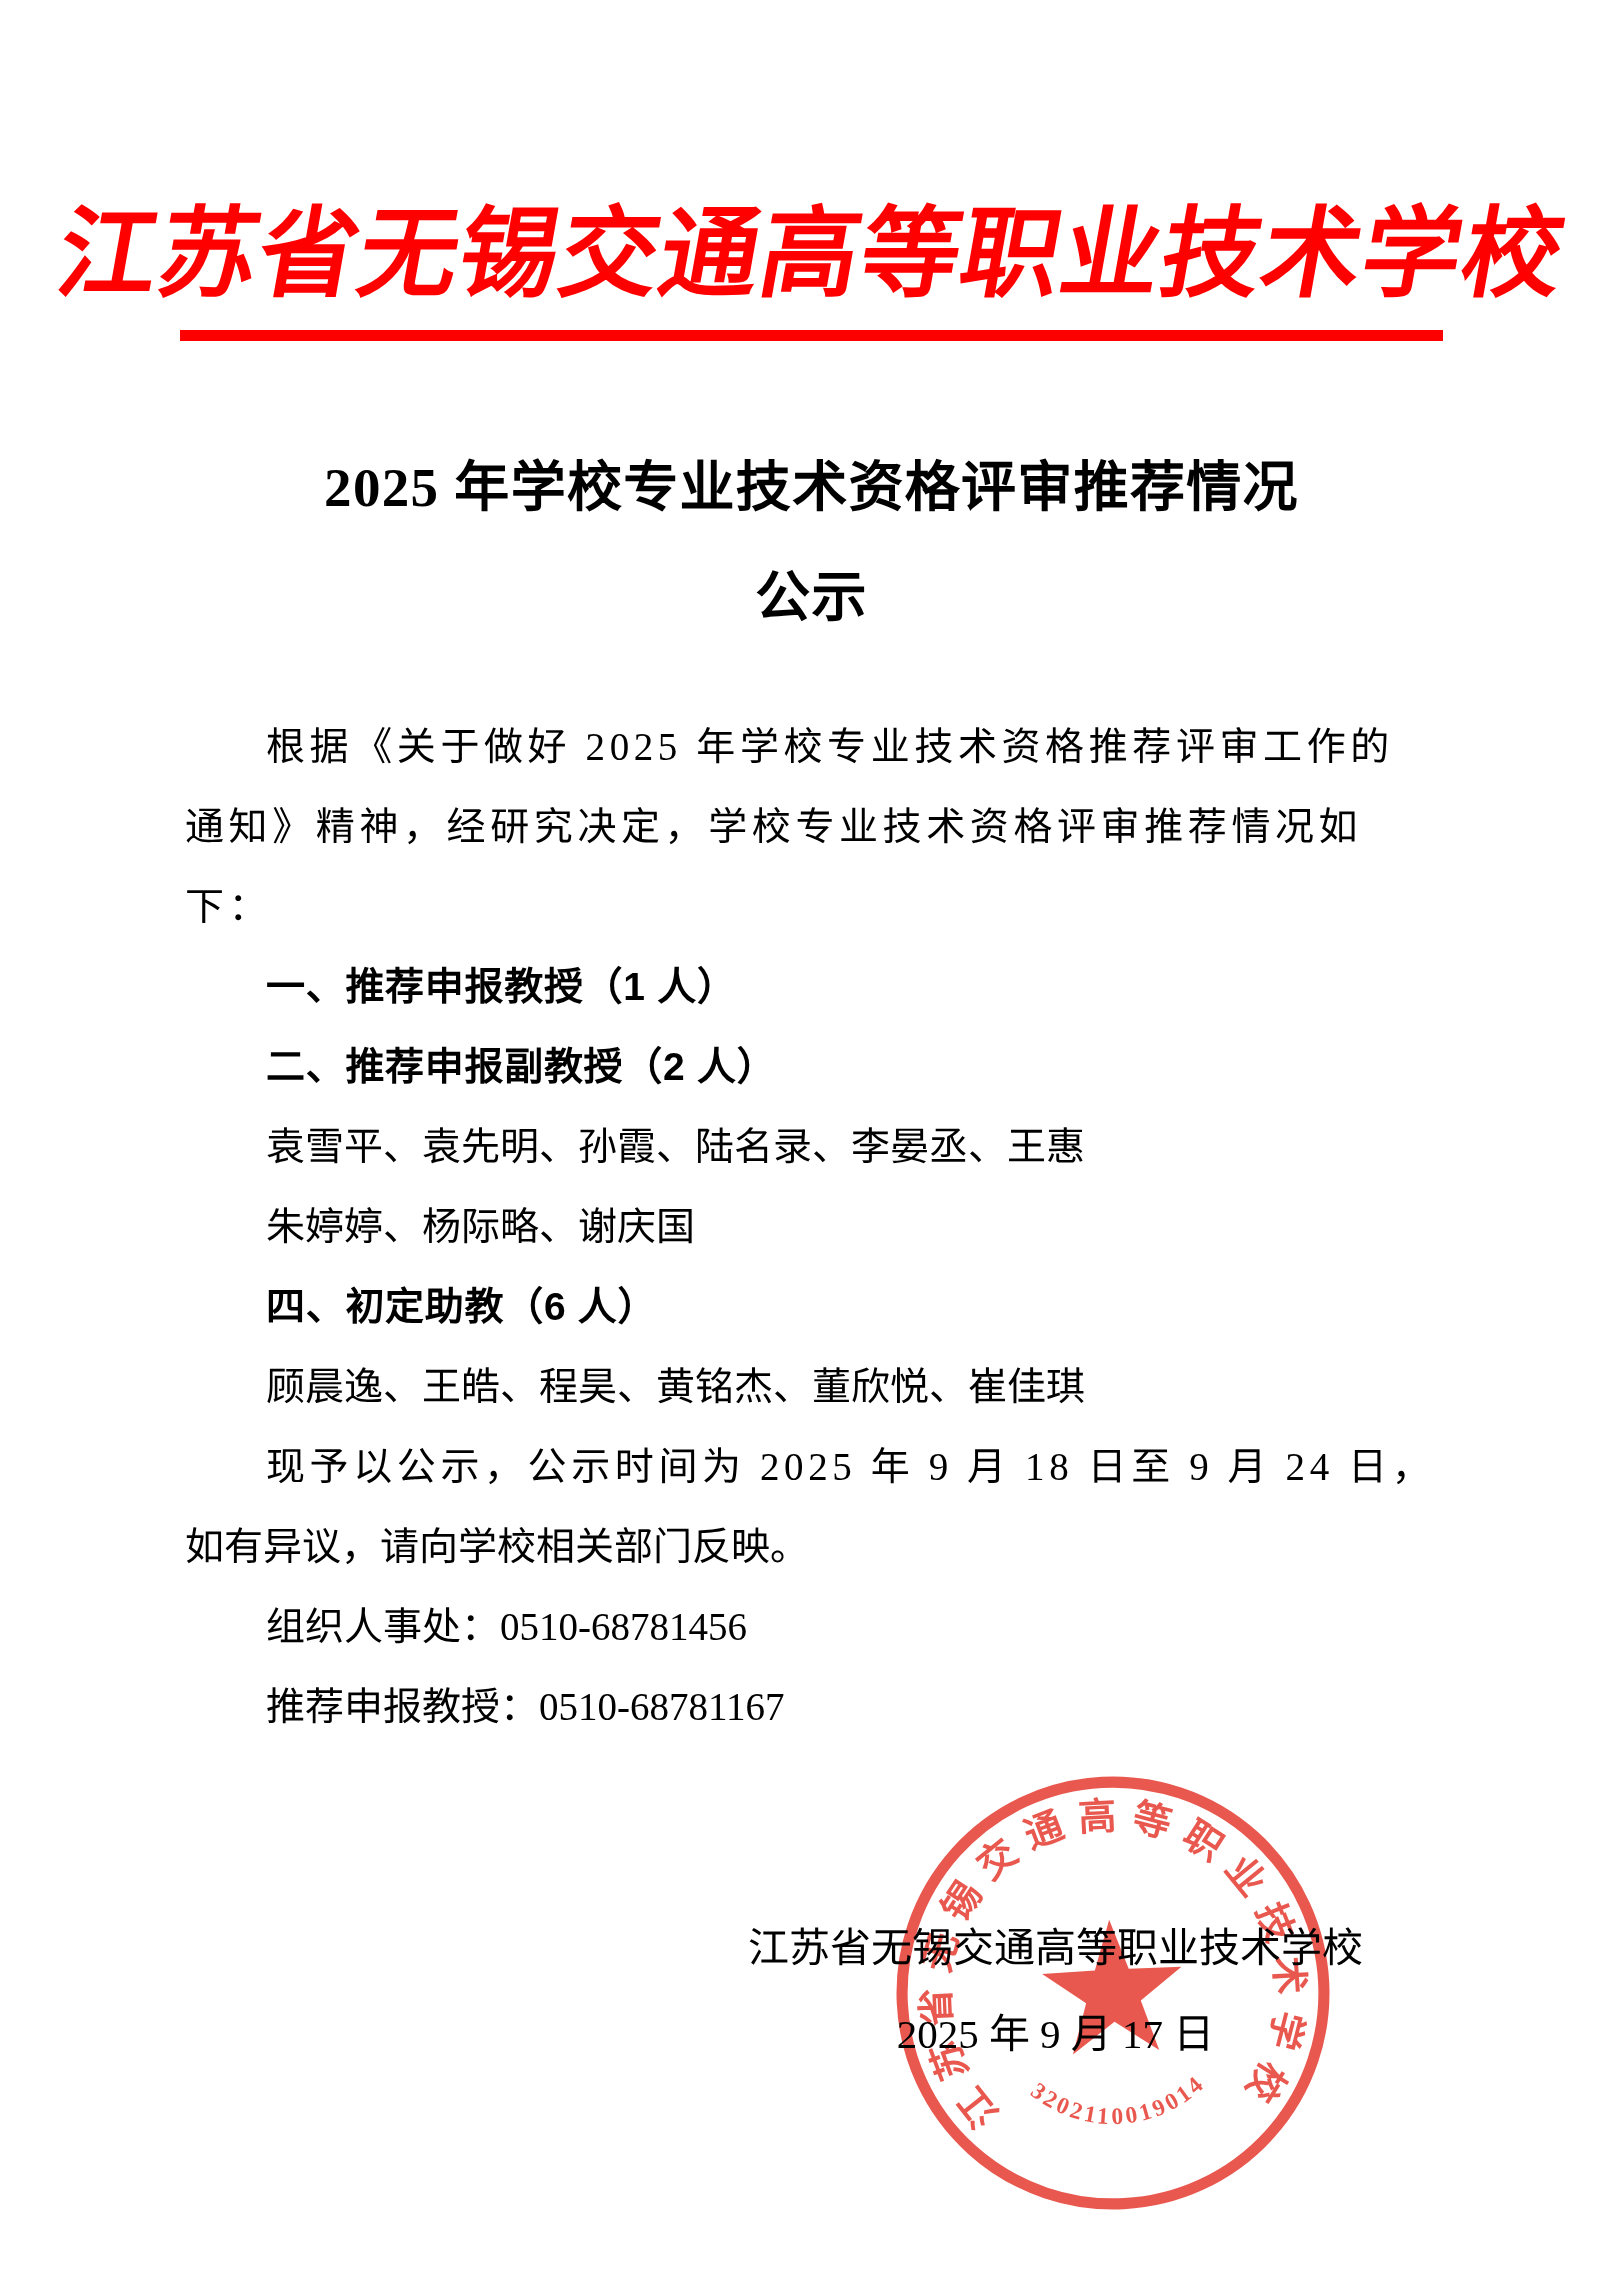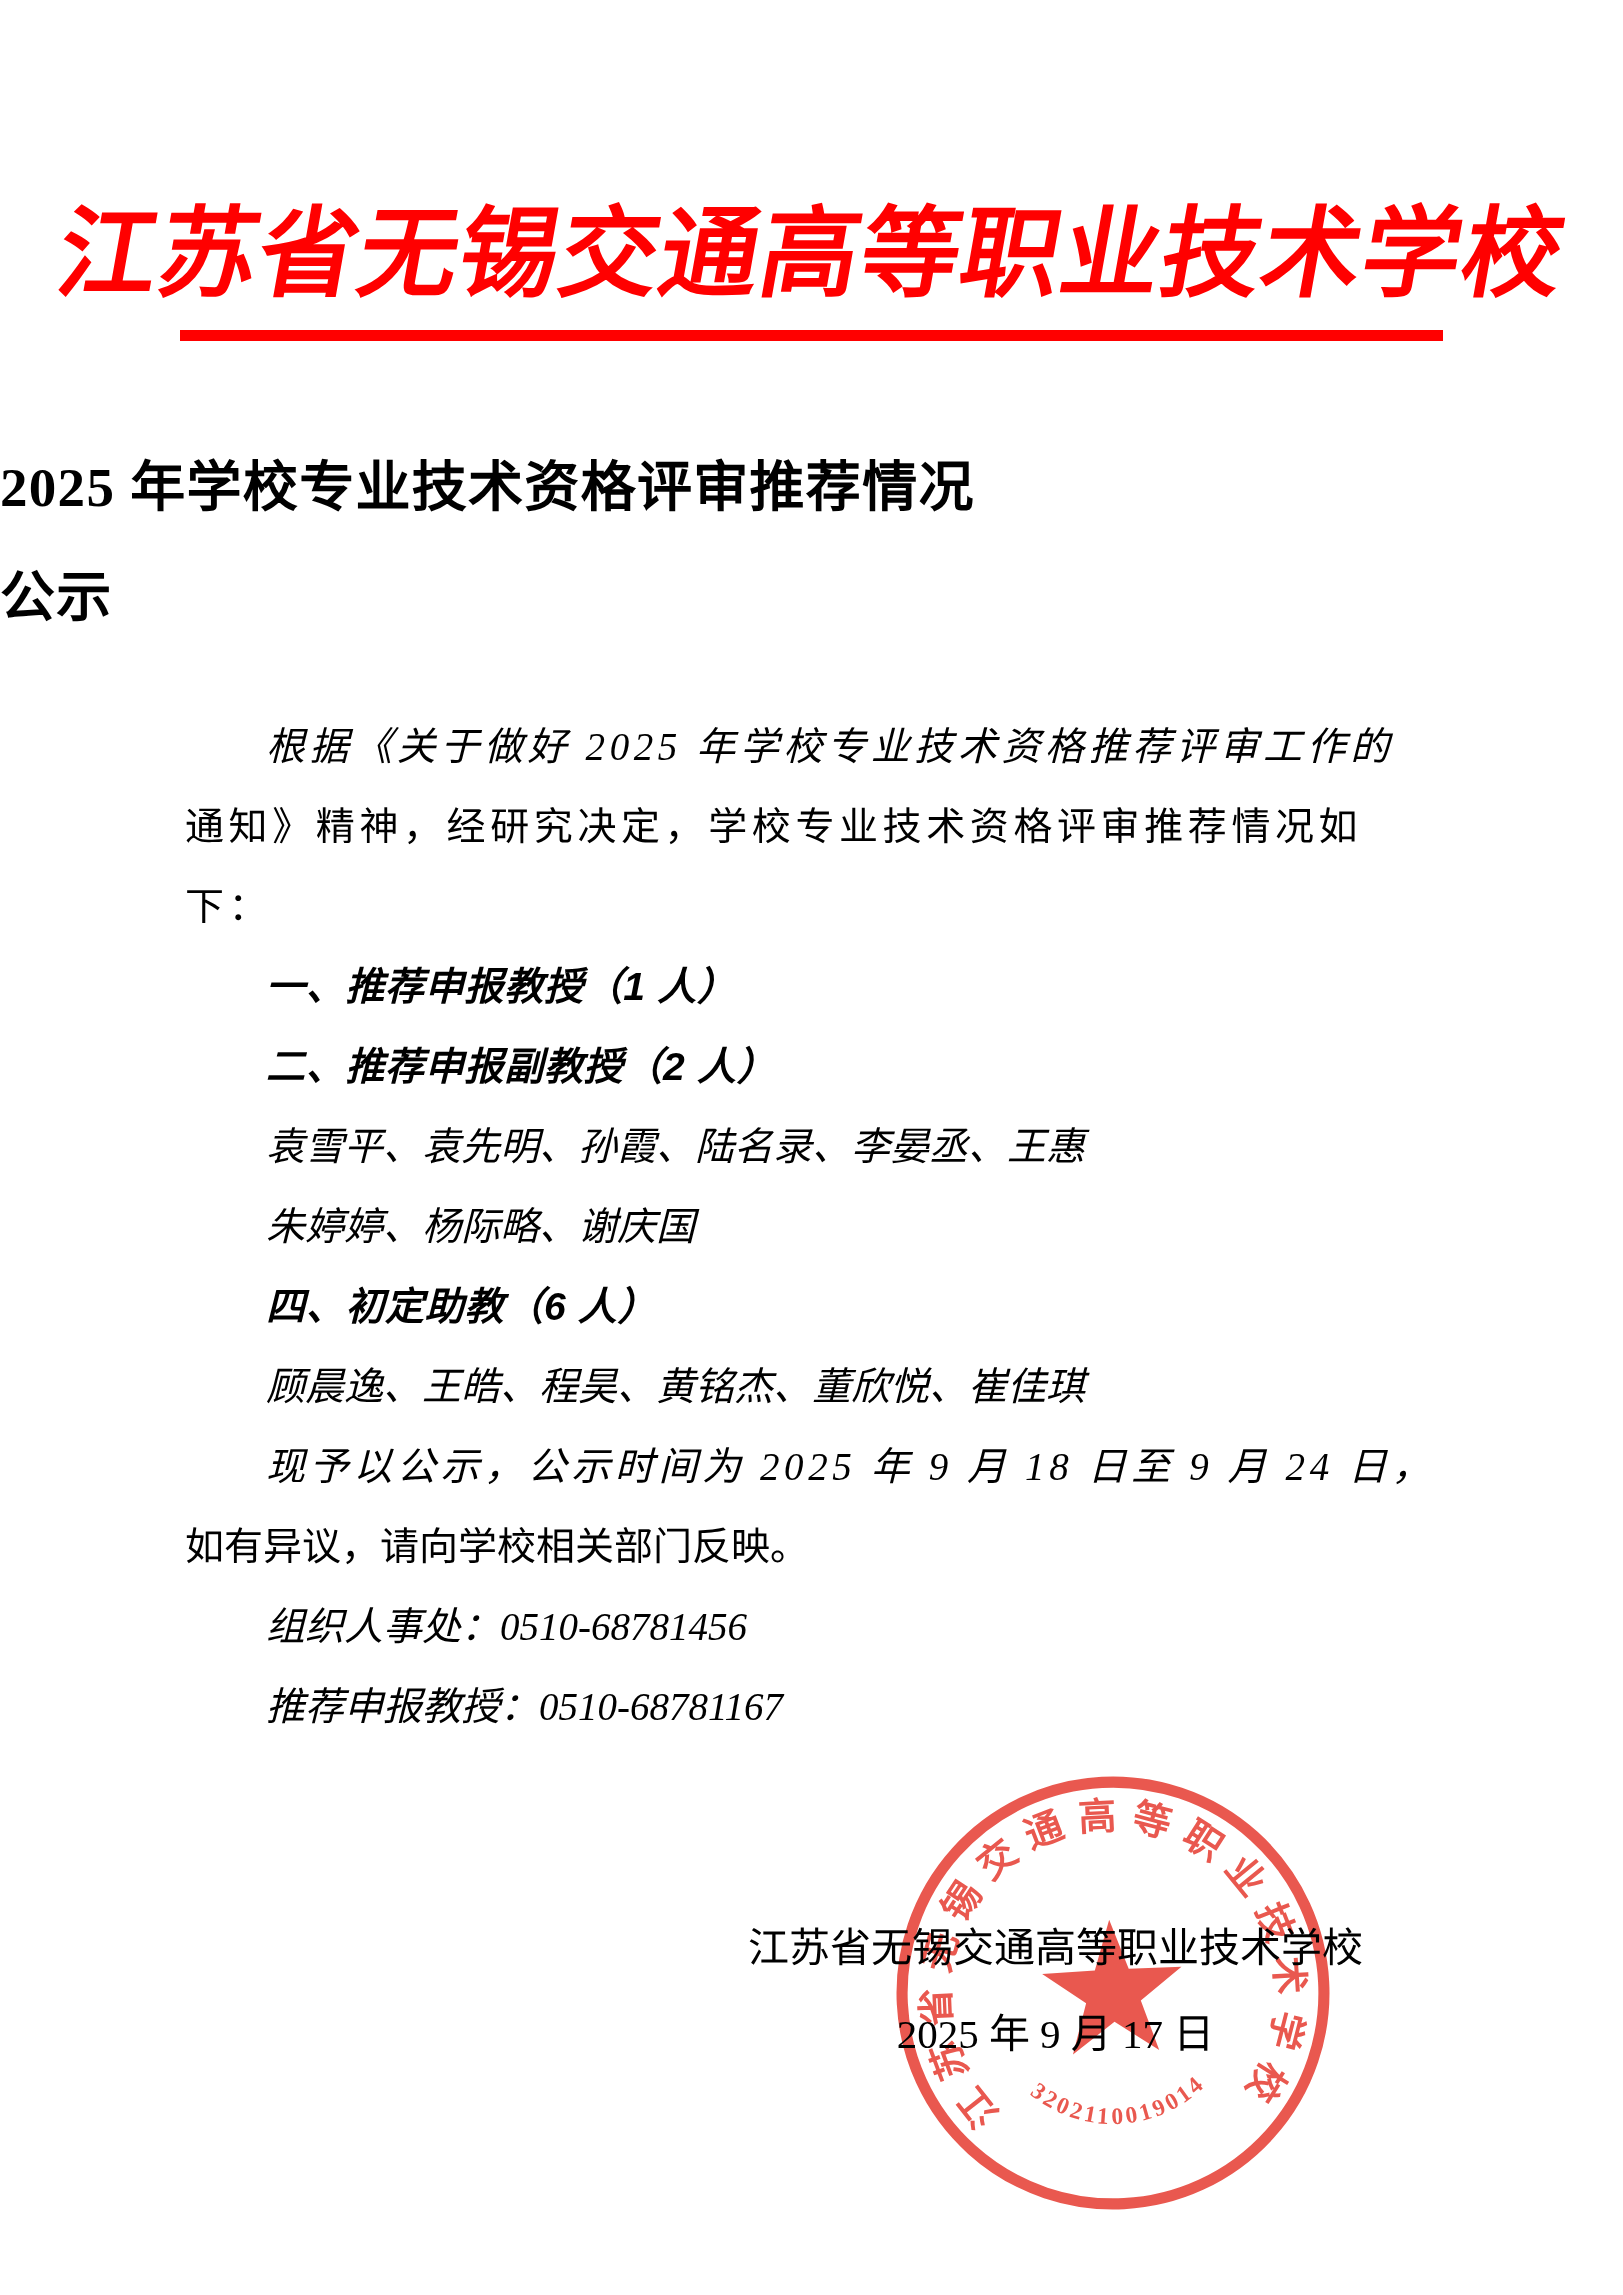--- a/index.html
+++ b/index.html
@@ -32,34 +32,35 @@
   .masthead-rule {
     width: 1263px;
     height: 11.8px;
     background: #ff0000;
     margin: 7.9px auto 0 auto;
   }
 
   
   .doc-title {
     margin-top: 92px;
+    text-align: center;
     font-weight: bold;
     font-size: 55px;
     line-height: 110px;
     letter-spacing: 1.3px;
   }
 
   
   .body-block {
     margin: 54px 177px 0 185px;
     font-size: 39px;
     line-height: 80px;
   }
   .line { white-space: pre-wrap; }
-  .indent { text-indent: 81px; font-style: italic; }
+  .indent { text-indent: 81px; }
   .just { letter-spacing: 4.6px; }
   .heading {
     font-family: "Liberation Sans", "DejaVu Sans", sans-serif;
     font-weight: 700;
     letter-spacing: 0.7px;
   }
 
   
   .sign-block {
     position: absolute;

